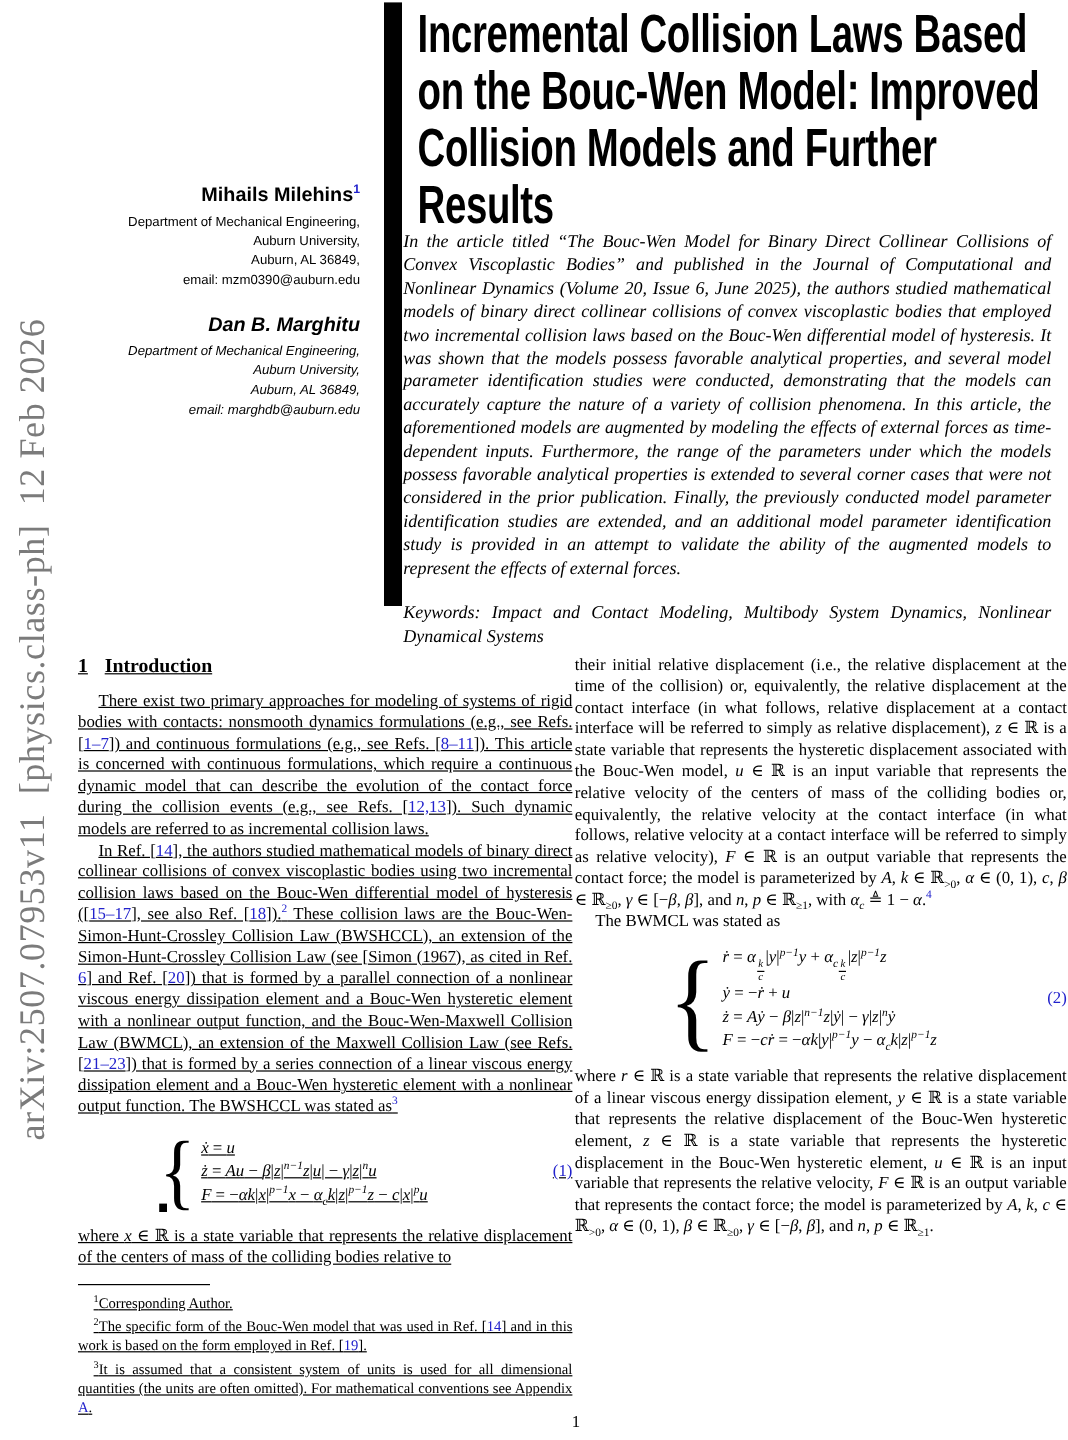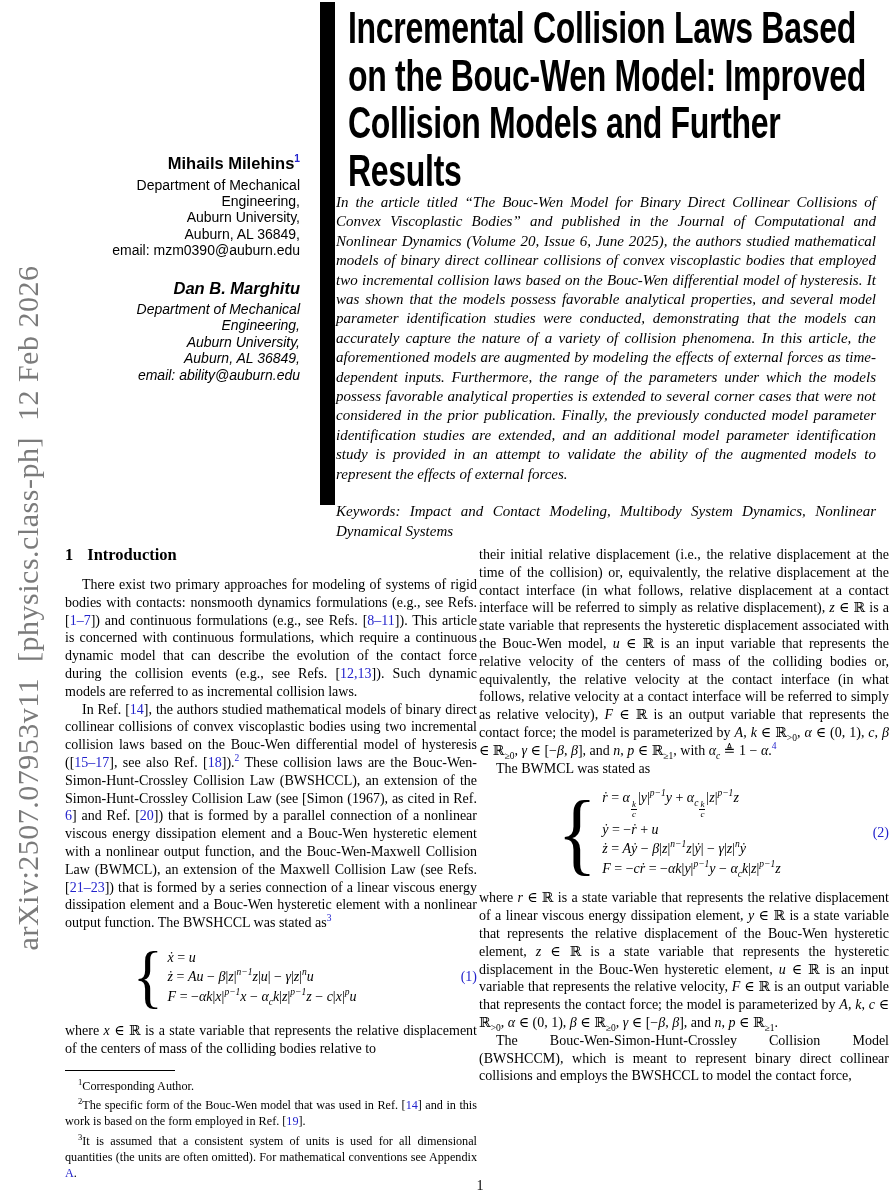--- a/index.html
+++ b/index.html
@@ -10,31 +10,31 @@
   .sp{vertical-align:super;font-size:0.68em;line-height:0;}
   .sb{vertical-align:sub;font-size:0.68em;line-height:0;}
   .watermark{position:absolute;left:-400px;top:589px;width:860px;height:38px;
              transform:rotate(-90deg);font-size:30px;letter-spacing:0.5px;
              color:var(--wm,#7b7b7b);text-align:center;white-space:pre;}
   .authors{position:absolute;left:60px;top:148px;width:240px;text-align:right;
            font-family:"Liberation Sans","DejaVu Sans",sans-serif;}
   .author + .author{margin-top:14px;font-style:italic;}
   .author-name{font-size:16.5px;font-weight:bold;line-height:21px;margin-bottom:3px;}
   .author-name sup{font-size:0.62em;font-weight:bold;}
-  .author-line{font-size:14px;line-height:16.4px;}
+  .author-line{font-size:11px;line-height:16.4px;}
   .bar{position:absolute;left:320px;top:2px;width:15px;height:503px;background:var(--bar,#000);}
   .title{position:absolute;left:348px;top:4px;width:520px;margin:0;
          font-family:"Liberation Sans","DejaVu Sans",sans-serif;font-weight:bold;
          font-size:32px;line-height:34px;letter-spacing:-0.3px;
          transform:scaleY(1.4);transform-origin:0 0;}
   .abswrap{position:absolute;left:336px;top:193px;width:540px;}
   .abstract,.keywords{margin:0;font-style:italic;font-size:15px;line-height:19.4px;text-align:justify;}
   .keywords{margin-top:18px;}
   .col{position:absolute;top:544px;font-size:14px;line-height:17.8px;text-align:justify;}
-  .col-left{left:65px;width:412px;}
+  .col-left{left:65px;width:412px;text-decoration:underline;}
   .col-right{left:479px;width:410px;top:546px;}
   .section{margin:0 0 11px 0;font-size:16.5px;font-weight:bold;line-height:21px;text-align:left;}
   .section .sectitle{margin-left:14px;}
   .col p{margin:0;}
   .indent{text-indent:17px;}
   .eq{display:flex;align-items:center;margin:10px 0 10px 0;}
   .eqgroup{display:flex;align-items:center;}
   .col-left .eqgroup{margin-left:66px;}
   .col-right .eqgroup{margin-left:76px;}
   .brace{font-weight:400;line-height:1;margin-right:3px;transform:scaleX(0.9);}
@@ -66,21 +66,21 @@
       <div class="author-line">Department of Mechanical Engineering,</div>
       <div class="author-line">Auburn University,</div>
       <div class="author-line">Auburn, AL 36849,</div>
       <div class="author-line">email: mzm0390@auburn.edu</div>
     </div>
     <div class="author">
       <div class="author-name"><span>Dan B. Marghitu</span><sup class="lk"></sup></div>
       <div class="author-line">Department of Mechanical Engineering,</div>
       <div class="author-line">Auburn University,</div>
       <div class="author-line">Auburn, AL 36849,</div>
-      <div class="author-line">email: ability@auburn.edu</div>
+      <div class="author-line">email: marghdb@auburn.edu</div>
     </div>
   </div>
 
   <div class="bar"></div>
 
   <h1 class="title">Incremental Collision Laws Based on the Bouc-Wen Model: Improved Collision Models and Further Results</h1>
 
   <div class="abswrap">
     <p class="abstract">In the article titled “The Bouc-Wen Model for Binary Direct Collinear Collisions of Convex Viscoplastic Bodies” and published in the Journal of Computational and Nonlinear Dynamics (Volume 20, Issue 6, June 2025), the authors studied mathematical models of binary direct collinear collisions of convex viscoplastic bodies that employed two incremental collision laws based on the Bouc-Wen differential model of hysteresis. It was shown that the models possess favorable analytical properties, and several model parameter identification studies were conducted, demonstrating that the models can accurately capture the nature of a variety of collision phenomena. In this article, the aforementioned models are augmented by modeling the effects of external forces as time-dependent inputs. Furthermore, the range of the parameters under which the models possess favorable analytical properties is extended to several corner cases that were not considered in the prior publication. Finally, the previously conducted model parameter identification studies are extended, and an additional model parameter identification study is provided in an attempt to validate the ability of the augmented models to represent the effects of external forces.</p>
     <p class="keywords">Keywords: Impact and Contact Modeling, Multibody System Dynamics, Nonlinear Dynamical Systems</p>
@@ -119,18 +119,17 @@
         <div class="eqlines">
           <div class="eqline"><span class="it">ṙ</span><span> = </span><span class="it">α</span><span class="frac"><span class="fnum">k</span><span class="fden">c</span></span><span>|</span><span class="it">y</span><span>|</span><span class="it sp">p−1</span><span class="it">y</span><span> + </span><span class="it">α</span><span class="it sb">c</span><span class="frac"><span class="fnum">k</span><span class="fden">c</span></span><span>|</span><span class="it">z</span><span>|</span><span class="it sp">p−1</span><span class="it">z</span></div>
           <div class="eqline"><span class="it">ẏ</span><span> = −</span><span class="it">ṙ</span><span> + </span><span class="it">u</span></div>
           <div class="eqline"><span class="it">ż</span><span> = </span><span class="it">Aẏ</span><span> − </span><span class="it">β</span><span>|</span><span class="it">z</span><span>|</span><span class="it sp">n−1</span><span class="it">z</span><span>|</span><span class="it">ẏ</span><span>| − </span><span class="it">γ</span><span>|</span><span class="it">z</span><span>|</span><span class="it sp">n</span><span class="it">ẏ</span></div>
           <div class="eqline"><span class="it">F</span><span> = −</span><span class="it">cṙ</span><span> = −</span><span class="it">αk</span><span>|</span><span class="it">y</span><span>|</span><span class="it sp">p−1</span><span class="it">y</span><span> − </span><span class="it">α</span><span class="it sb">c</span><span class="it">k</span><span>|</span><span class="it">z</span><span>|</span><span class="it sp">p−1</span><span class="it">z</span></div>
         </div>
       </div>
       <span class="eqnum lk">(2)</span>
     </div>
     <p><span>where </span><span class="it">r</span><span> ∈ ℝ is a state variable that represents the relative displacement of a linear viscous energy dissipation element, </span><span class="it">y</span><span> ∈ ℝ is a state variable that represents the relative displacement of the Bouc-Wen hysteretic element, </span><span class="it">z</span><span> ∈ ℝ is a state variable that represents the hysteretic displacement in the Bouc-Wen hysteretic element, </span><span class="it">u</span><span> ∈ ℝ is an input variable that represents the relative velocity, </span><span class="it">F</span><span> ∈ ℝ is an output variable that represents the contact force; the model is parameterized by </span><span class="it">A</span><span>, </span><span class="it">k</span><span>, </span><span class="it">c</span><span> ∈ ℝ</span><span class="sb">&gt;0</span><span>, </span><span class="it">α</span><span> ∈ (0, 1), </span><span class="it">β</span><span> ∈ ℝ</span><span class="sb">≥0</span><span>, </span><span class="it">γ</span><span> ∈ [−</span><span class="it">β</span><span>, </span><span class="it">β</span><span>], and </span><span class="it">n</span><span>, </span><span class="it">p</span><span> ∈ ℝ</span><span class="sb">≥1</span><span>.</span></p>
-    <p class="indent"><span>The Bouc-Wen-Simon-Hunt-Crossley Collision Model (BWSHCCM), which is meant to represent binary direct collinear collisions and employs the BWSHCCL to model the contact force,</span></p>
   </div>
 
   <div class="pagenum">1</div>
 
 </div>
 
 </body></html>

